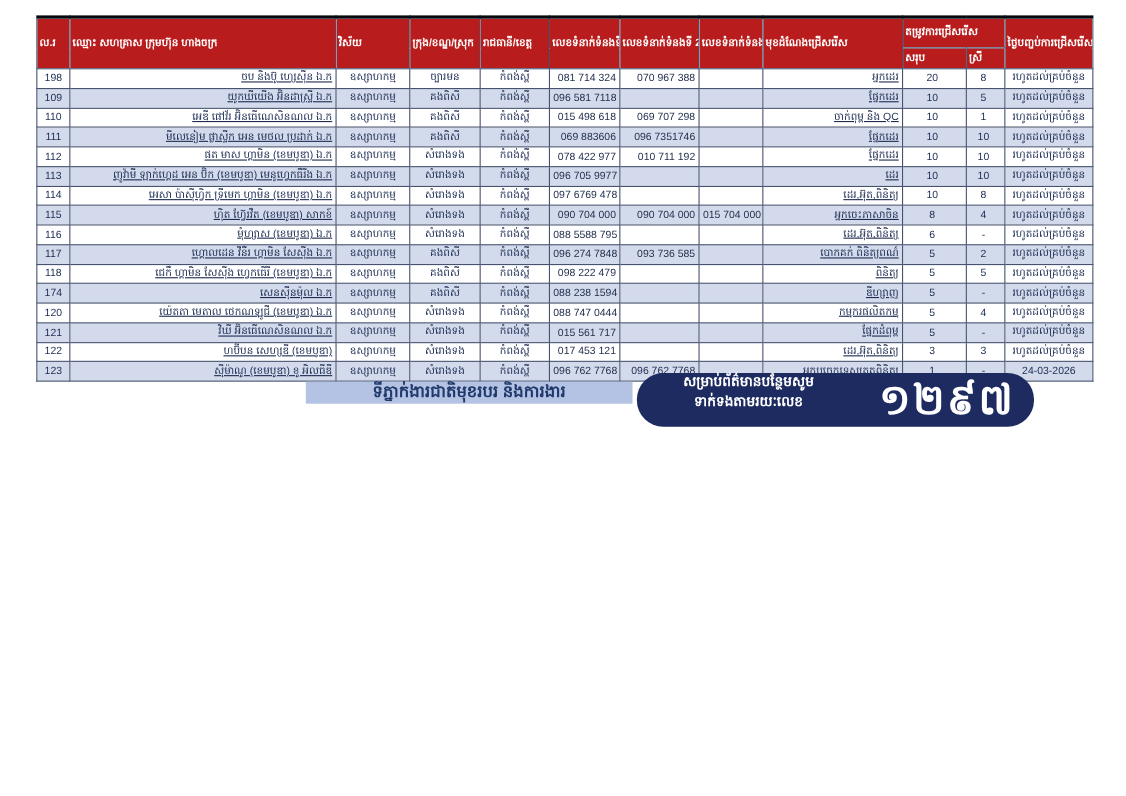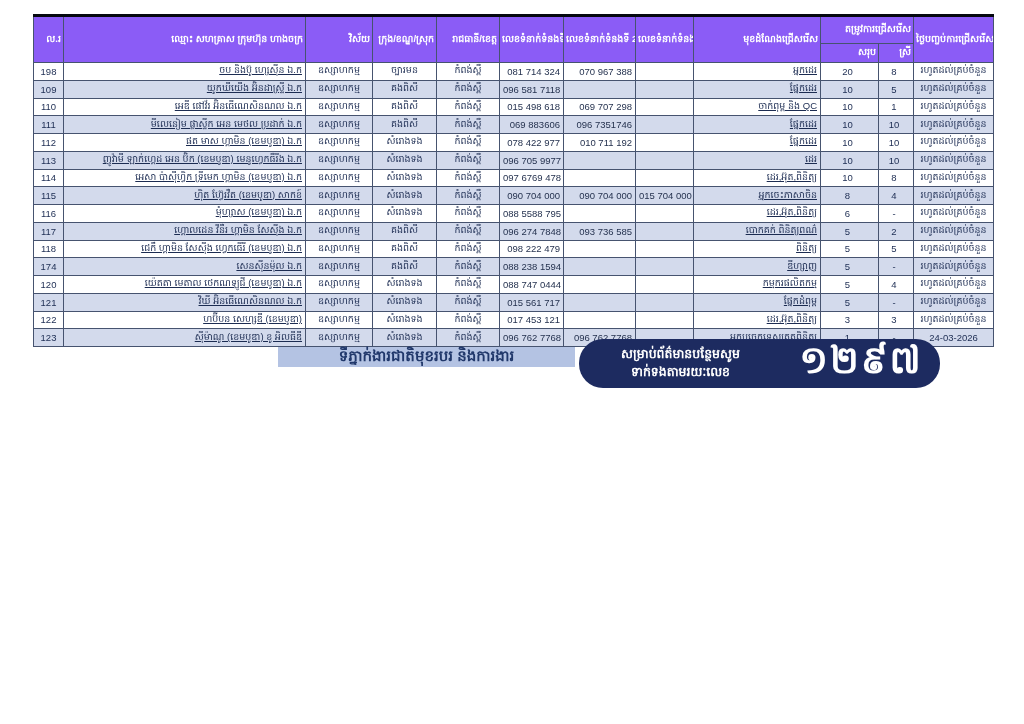--- a/index.html
+++ b/index.html
@@ -3,36 +3,36 @@
 <meta charset="utf-8">
 <style>
   html,body { margin:0; padding:0; background:#ffffff; }
   body { width:1024px; height:724px; font-family:"Liberation Sans","DejaVu Sans",sans-serif; }
   .page { position:relative; width:1024px; height:724px; overflow:hidden; background:#fff; }
 
   table.recruit { position:absolute; left:33px; top:14px; width:960px;
     border-collapse:collapse; table-layout:fixed;
     border:1.5px solid #131c2e; border-top:3.5px solid #05080f; }
   table.recruit th, table.recruit td { border:1px solid #46536f; overflow:hidden; white-space:nowrap; }
-  thead th { background:#8b5cf6; color:#ffffff; font-size:9.5px; font-weight:bold;
-    padding:1px 2px; text-align:right; vertical-align:middle; }
+  thead th { background:#b91c1c; color:#ffffff; font-size:9.5px; font-weight:bold;
+    padding:1px 2px; text-align:left; vertical-align:middle; }
   thead tr.h1 th { height:24px; }
   thead tr.h2 th { height:16px; }
   tbody td { font-size:9.5px; color:#1c2c52; height:16.75px; padding:0 3px; vertical-align:middle; }
   tbody tr:nth-child(even) { background:#d3daec; }
   td.c { text-align:center; }
   td.l { text-align:right;text-decoration:underline; }
   td.r { text-align:center; padding-right:7px; }
   td.phone { text-align:right; color:#25324f; }
 
   .banner-light { position:absolute; left:278px; top:347px; width:297px; height:20px;
     background:#b4c3e3; display:flex; align-items:center; justify-content:center;
     color:#21386b; font-weight:bold; font-size:15px; }
   .banner-dark { position:absolute; left:579px; top:339px; width:361px; height:49px;
-    background:#1d2b60; border-radius:24px; display:flex; align-items:center; color:#fff; }
+    background:#1d2b60; border-radius:24px; display:flex; align-items:flex-start; color:#fff; }
   .banner-dark .contact { flex:1; text-align:center; font-size:12.5px; font-weight:bold; line-height:1.4; }
   .banner-dark .hotline { width:158px; text-align:center; font-size:38px; font-weight:bold; letter-spacing:2px; }
 </style>
 </head>
 <body>
 
 <div class="page">
 
   <table class="recruit">
     <colgroup>

